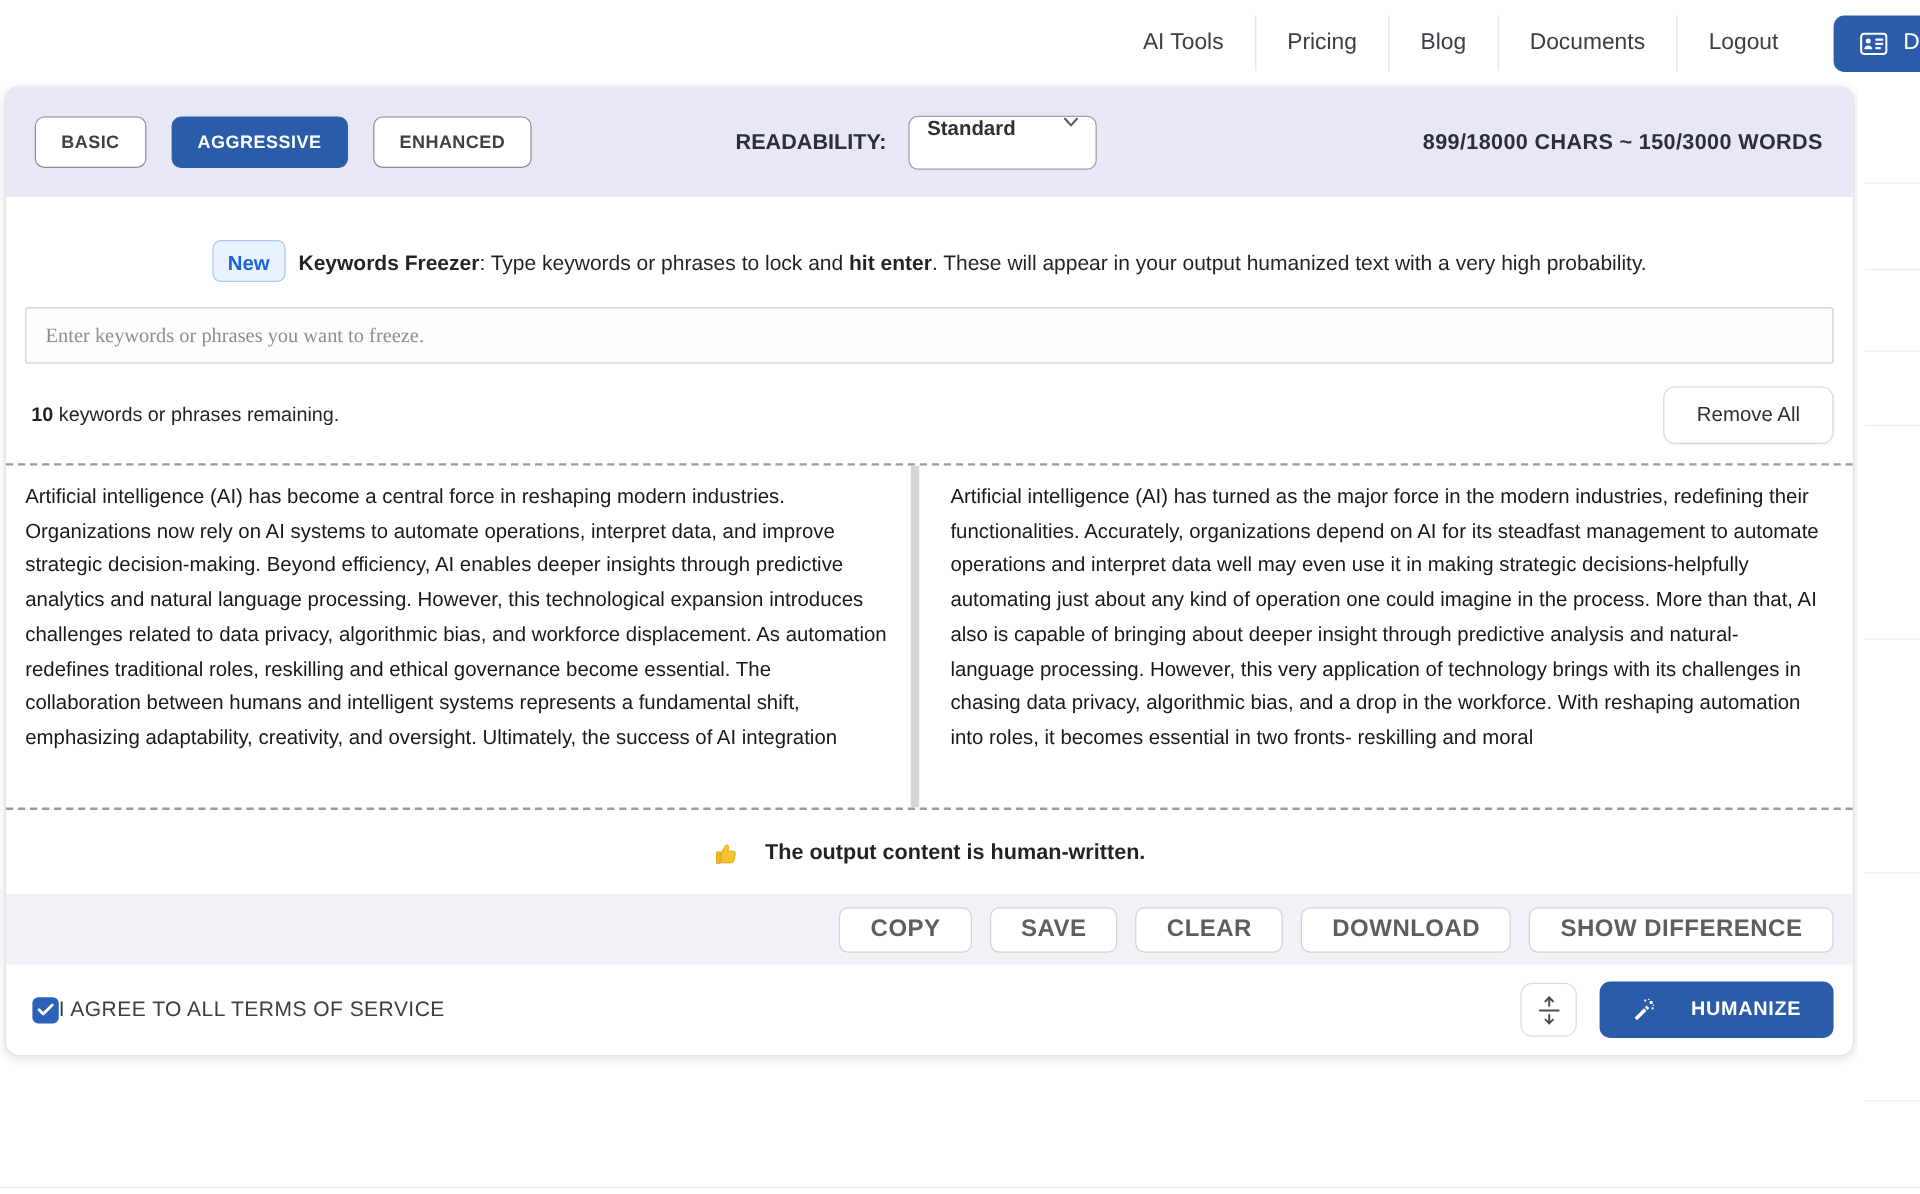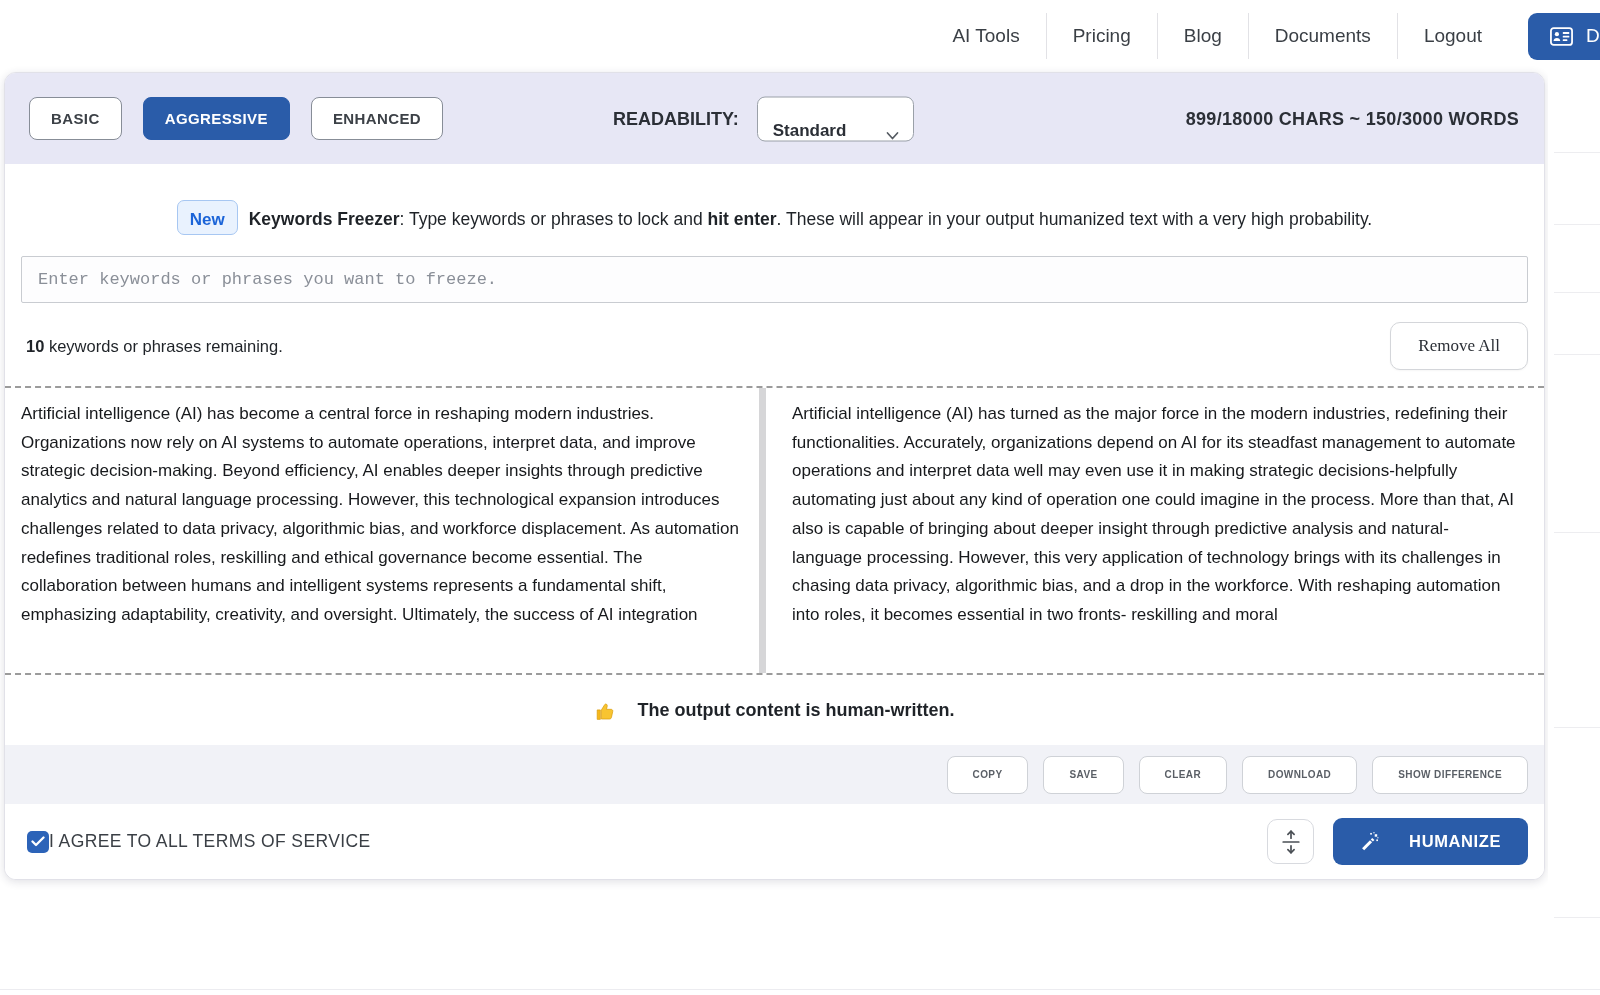--- a/index.html
+++ b/index.html
@@ -28,60 +28,60 @@
     padding:0 24px; position:relative; flex:none; }
   .modes { display:flex; gap:21px; }
   .mode-btn { height:43px; padding:0 21px; border-radius:8px; background:#fff;
     border:1px solid #878d97; font-size:15px; font-weight:600; letter-spacing:.4px;
     color:#3c4147; cursor:pointer; font-family:"Liberation Sans", sans-serif; }
   .mode-btn.active { background:#2a5ca9; border-color:#2a5ca9; color:#fff; }
   .readability { position:absolute; left:608px; top:50%; transform:translateY(-50%);
     display:flex; align-items:center; gap:18px; }
   .readability-label { font-size:18px; font-weight:700; color:#2b2f36; }
   .select-box { width:157px; height:45px; background:#fff; border:1px solid #9aa0a8;
-    border-radius:8px; display:flex; align-items:flex-end; justify-content:space-between;
+    border-radius:8px; display:flex; align-items:flex-start; justify-content:space-between;
     padding:0 14px 0 15px; cursor:pointer; }
   .select-box .value { font-size:17px; font-weight:600; color:#2b2f36; }
   .counter { position:absolute; right:25px; top:50%; transform:translateY(-50%);
     font-size:18px; font-weight:700; color:#2b2f36; letter-spacing:.3px; }
 
   
   .freezer-line { margin-top:36px; text-align:center; font-size:17.5px; color:#1f2328;
     flex:none; }
   .new-badge { display:inline-block; background:#e9f2fe; color:#1b64d8;
     border:1.5px solid #a7c7f2; border-radius:7px; padding:9px 12px 4px;
     font-weight:700; font-size:17px; margin-right:11px; cursor:default; }
   .fz-b { font-weight:700; }
   .freezer-input { margin:21px 16px 0; height:47px; border:1px solid #c9ccd1;
     border-radius:2px; padding:0 16px; font-size:17px; color:#333; background:#fdfdfe;
-    outline:none; flex:none; font-family:Liberation Mono, monospace; }
+    outline:none; flex:none; font-family:Liberation Serif, serif; }
   .freezer-input::placeholder { color:#8a8f98; }
   .remaining-row { margin:19px 16px 0 21px; display:flex; align-items:center;
     justify-content:space-between; flex:none; }
   .remaining-text { font-size:16.5px; color:#1f2328; }
   .remove-all-btn { height:48px; padding:0 27px; background:#fff;
     border:1px solid #d4d6da; border-radius:10px; font-size:17px; color:#2b2f36;
     cursor:pointer; box-shadow:0 1px 2px rgba(0,0,0,.04);
-    font-family:Liberation Serif, serif; }
+    font-family:Liberation Sans, sans-serif; }
 
   
   .panes { margin-top:16px; border-top:2px dashed #9b9b9b; border-bottom:2px dashed #9b9b9b;
     height:289px; display:flex; overflow:hidden; flex:none; }
   .pane { overflow:hidden; font-size:17px; line-height:28.7px; color:#17191c; }
   .pane.input-pane { width:754px; padding:12px 16px 0; flex:none; }
   .pane-divider { width:7px; background:#d6d6d8; flex:none; }
   .pane.output-pane { flex:1; padding:12px 28px 0 26px; }
 
   
   .status-row { height:70px; display:flex; align-items:center; justify-content:center;
     gap:22px; font-size:18px; font-weight:700; color:#1f2328; flex:none; }
   .action-row { height:59px; background:#f1f2f7; display:flex; align-items:center;
     justify-content:flex-end; gap:15px; padding-right:16px; flex:none; }
   .action-btn { height:38px; padding:0 25px; background:#fff; border:1px solid #cfd2d7;
-    border-radius:8px; font-size:10px; font-weight:600; letter-spacing:.4px;
+    border-radius:8px; font-size:20px; font-weight:600; letter-spacing:.4px;
     color:#5a5f66; cursor:pointer; font-family:"Liberation Sans", sans-serif; }
 
   
   .footer-row { flex:1; background:#fff; display:flex; align-items:center;
     padding:0 16px 0 22px; }
   .checkbox { width:22px; height:22px; background:#2c63b8; border-radius:5px;
     display:flex; align-items:center; justify-content:center; cursor:pointer; flex:none; }
   .agree-label { font-size:17.5px; color:#3a3f45; letter-spacing:.4px; }
   .footer-right { margin-left:auto; display:flex; align-items:center; gap:19px; }
   .expand-btn { width:47px; height:45px; background:#fff; border:1px solid #d8dadf;

